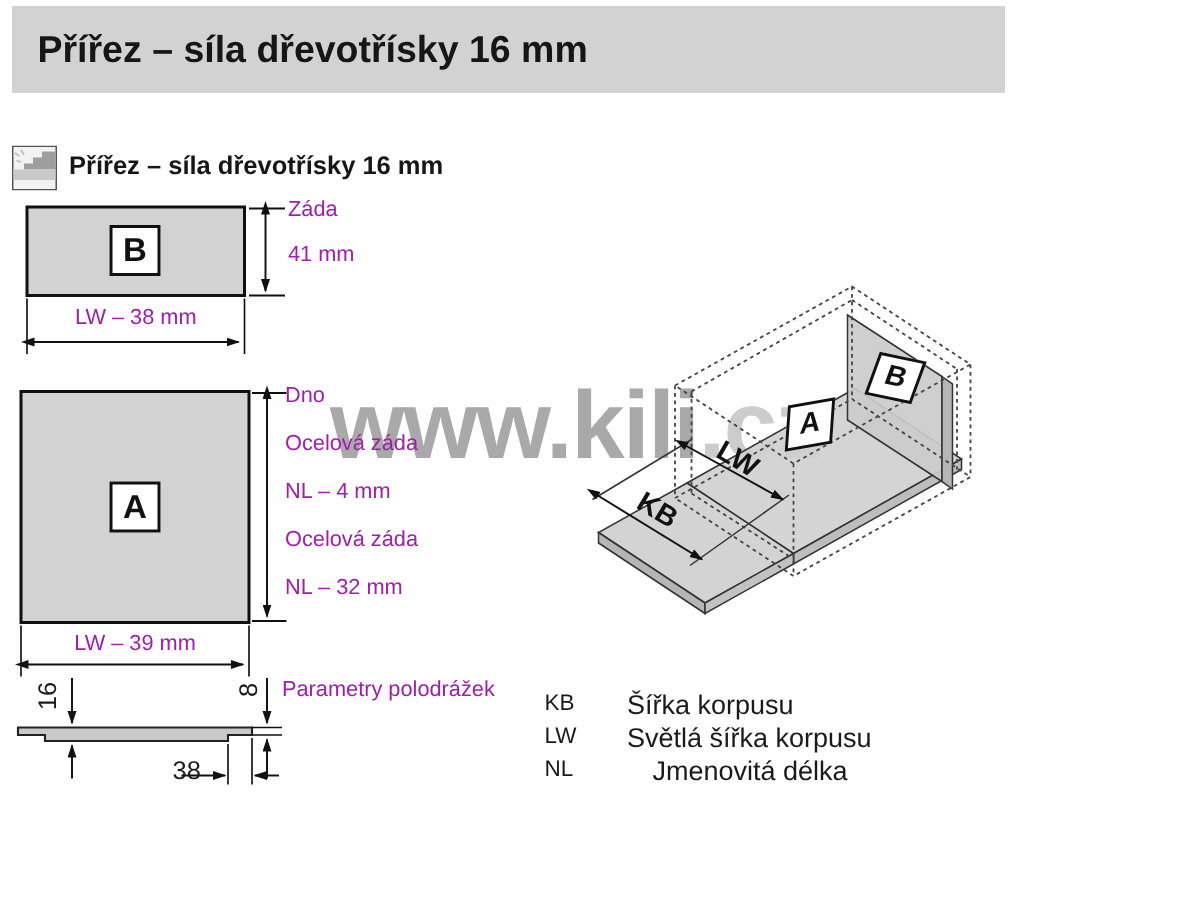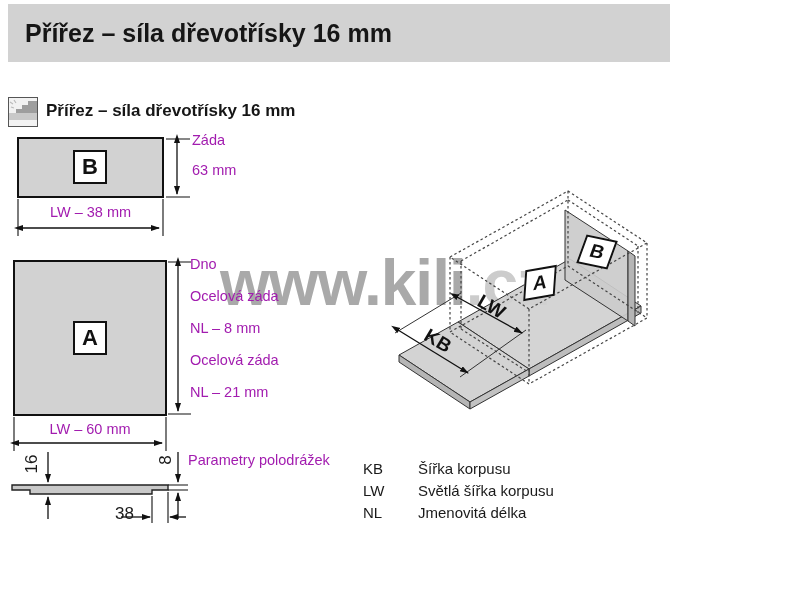--- a/index.html
+++ b/index.html
@@ -45,21 +45,21 @@
   }
   #iso-box-b{left:581px;top:237px;transform:rotate(12deg) skewX(-8deg);}
   #iso-box-a{left:524px;top:268px;transform:rotate(-10deg) skewX(-14deg);}
   .isodim{
     font-size:19px;font-weight:bold;z-index:3;white-space:nowrap;color:#111;
   }
   #iso-lw-label{left:477px;top:296px;transform:rotate(30deg);}
   #iso-kb-label{left:424px;top:330px;transform:rotate(31deg);}
   
   .legend-abbr{left:363px;font-size:15px;z-index:2;}
-  .legend-desc{left:418px;font-size:15px;z-index:2;white-space:nowrap;}
+  .legend-desc{left:418px;font-size:18px;z-index:2;white-space:nowrap;}
 </style>
 </head>
 <body>
 
 <div id="watermark" class="abs"><span>www.kili</span><span class="light">.cz</span></div>
 
 <div id="header-bar" class="abs">
   <span id="header-title">Přířez – síla dřevotřísky 16 mm</span>
 </div>
 
@@ -133,45 +133,45 @@
 
     <line x1="457" y1="297" x2="522" y2="333" stroke="#111" stroke-width="1.3" marker-start="url(#as)" marker-end="url(#ae)"></line>
     <line x1="398" y1="330" x2="468" y2="373" stroke="#111" stroke-width="1.3" marker-start="url(#as)" marker-end="url(#ae)"></line>
   </g>
 </svg>
 
 <div class="idbox abs" style="left:73px;top:150px;">
     <span>B</span>
   </div>
 <div class="lbl abs" style="left:192px;top:131px;">Záda</div>
-<div class="lbl abs" style="left:192px;top:161px;">63 mm</div>
+<div class="lbl abs" style="left:192px;top:161px;">41 mm</div>
 <div class="lbl abs center" style="left:18px;top:203px;width:145px;">LW – 38 mm</div>
 
 <div class="idbox abs" style="left:73px;top:321px;">
     <span>A</span>
   </div>
 <div class="lbl abs" style="left:190px;top:255px;">Dno</div>
 <div class="lbl abs" style="left:190px;top:287px;">Ocelová záda</div>
-<div class="lbl abs" style="left:190px;top:319px;">NL – 8 mm</div>
+<div class="lbl abs" style="left:190px;top:319px;">NL – 4 mm</div>
 <div class="lbl abs" style="left:190px;top:351px;">Ocelová záda</div>
-<div class="lbl abs" style="left:190px;top:383px;">NL – 21 mm</div>
-<div class="lbl abs center" style="left:14px;top:420px;width:152px;">LW – 60 mm</div>
+<div class="lbl abs" style="left:190px;top:383px;">NL – 32 mm</div>
+<div class="lbl abs center" style="left:14px;top:420px;width:152px;">LW – 39 mm</div>
 
 <div class="dimnum abs rot90" style="left:12px;top:454px;width:40px;">16</div>
 <div class="dimnum abs rot90" style="left:156px;top:450px;width:20px;">8</div>
 <div class="dimnum abs" style="left:115px;top:504px;">38</div>
 <div class="lbl abs" style="left:188px;top:451px;">Parametry polodrážek</div>
 
 <div class="isobox abs" id="iso-box-b">
     <span>B</span>
   </div>
 <div class="isobox abs" id="iso-box-a">
     <span>A</span>
   </div>
 <div class="isodim abs" id="iso-lw-label">LW</div>
 <div class="isodim abs" id="iso-kb-label">KB</div>
 
 <div class="legend-abbr abs" style="top:460px;">KB</div>
 <div class="legend-desc abs" style="top:460px;">Šířka korpusu</div>
 <div class="legend-abbr abs" style="top:482px;">LW</div>
 <div class="legend-desc abs" style="top:482px;">Světlá šířka korpusu</div>
 <div class="legend-abbr abs" style="top:504px;">NL</div>
-<div class="legend-desc abs" style="top:504px;">Jmenovitá délka</div>
+<div class="legend-desc abs" style="top:504px;margin-left:17px;">Jmenovitá délka</div>
 
 </body></html>

